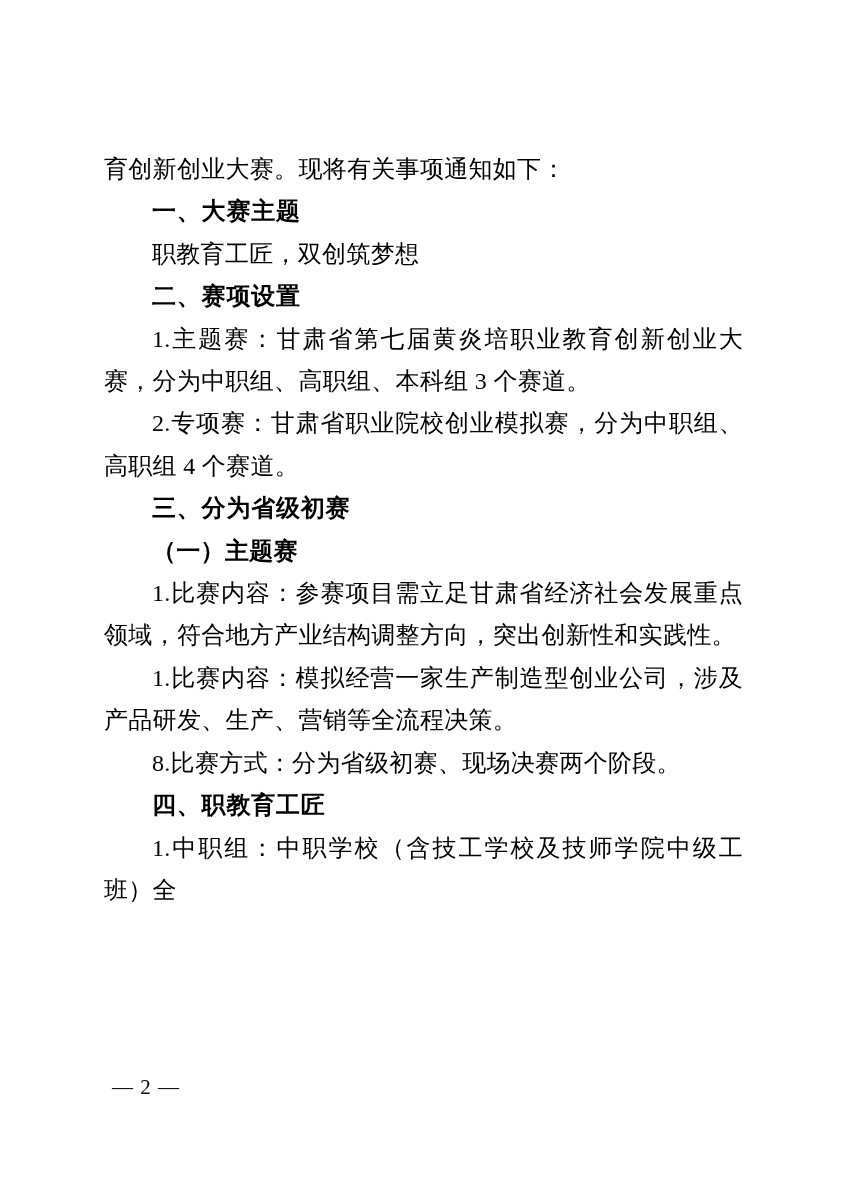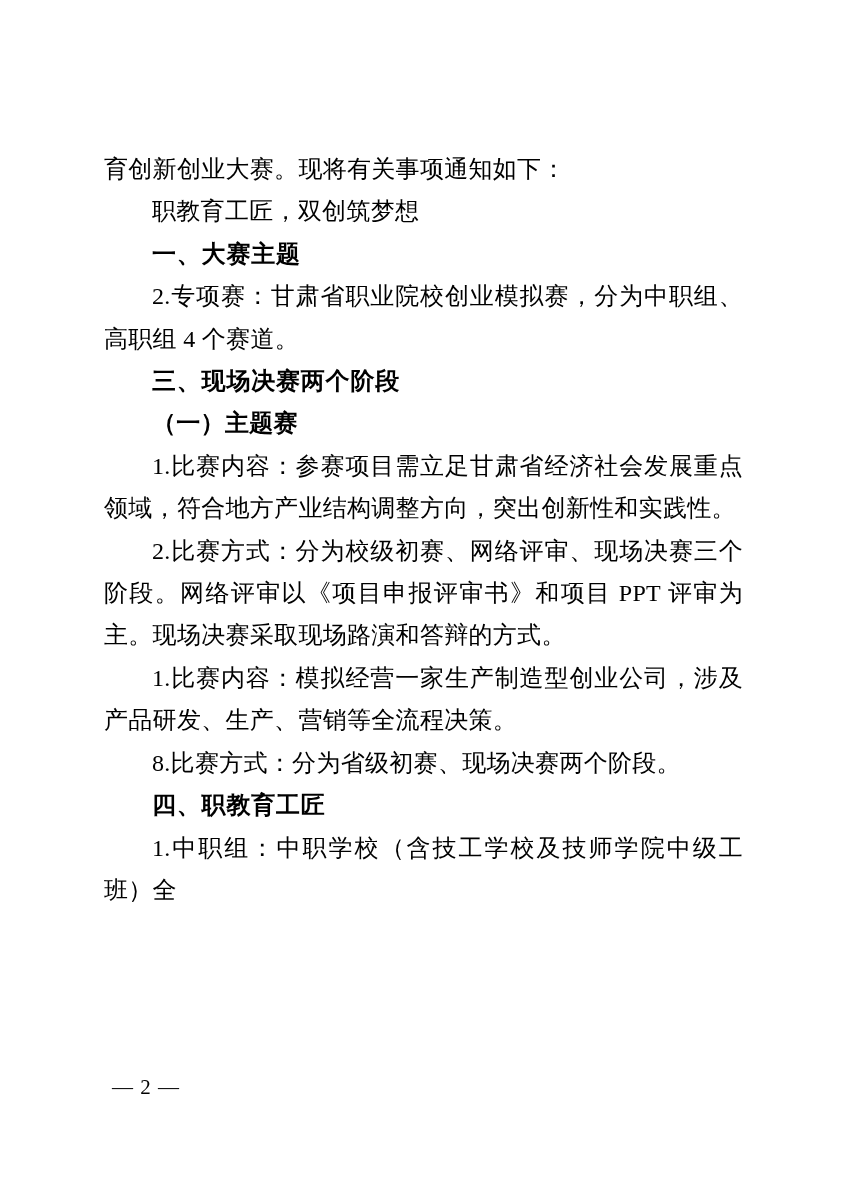--- a/index.html
+++ b/index.html
@@ -54,26 +54,27 @@
     letter-spacing: 1px;
     color: #000000;
   }
 </style>
 </head>
 <body>
 
 <div class="page">
   <div class="content">
       <p class="block body no-indent">育创新创业大赛。现将有关事项通知如下：</p>
+      <p class="block heading">一、大赛主题</p>
       <p class="block body">职教育工匠，双创筑梦想</p>
-      <p class="block heading">一、大赛主题</p>
+      <p class="block heading">二、赛项设置</p>
+      <p class="block body">1.主题赛：甘肃省第七届黄炎培职业教育创新创业大赛，分为中职组、高职组、本科组 3 个赛道。</p>
       <p class="block body">2.专项赛：甘肃省职业院校创业模拟赛，分为中职组、高职组 4 个赛道。</p>
-      <p class="block heading">三、现场决赛两个阶段</p>
+      <p class="block heading">三、分为省级初赛</p>
       <p class="block subheading">（一）主题赛</p>
       <p class="block body">1.比赛内容：参赛项目需立足甘肃省经济社会发展重点领域，符合地方产业结构调整方向，突出创新性和实践性。</p>
-      <p class="block body">2.比赛方式：分为校级初赛、网络评审、现场决赛三个阶段。网络评审以《项目申报评审书》和项目 PPT 评审为主。现场决赛采取现场路演和答辩的方式。</p>
       <p class="block body">1.比赛内容：模拟经营一家生产制造型创业公司，涉及产品研发、生产、营销等全流程决策。</p>
       <p class="block body">8.比赛方式：分为省级初赛、现场决赛两个阶段。</p>
       <p class="block heading">四、职教育工匠</p>
       <p class="block body">1.中职组：中职学校（含技工学校及技师学院中级工班）全</p>
     </div>
   <div class="page-footer">— 2 —</div>
 </div>
 
 </body></html>

